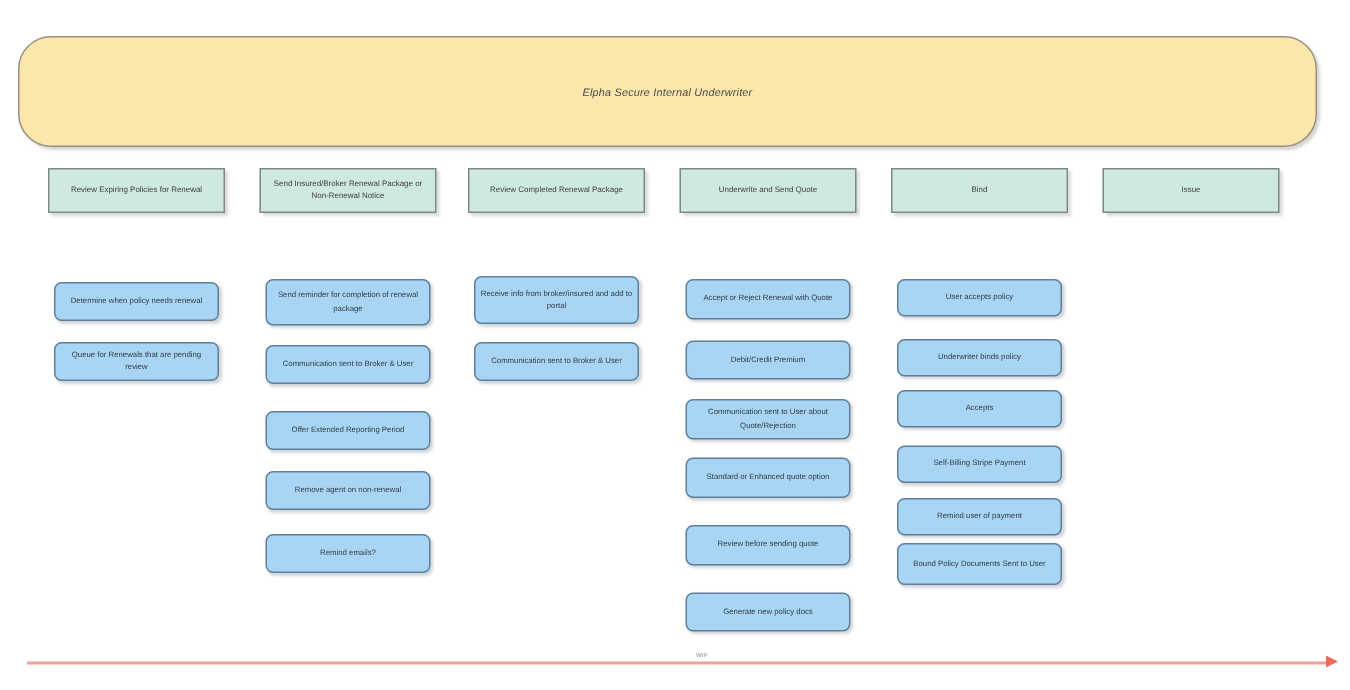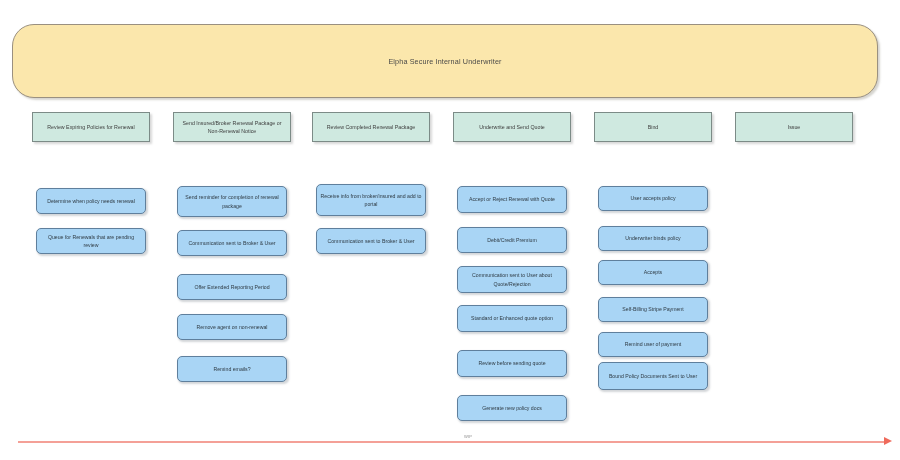--- a/index.html
+++ b/index.html
@@ -31,20 +31,21 @@
     box-shadow: 2px 2px 2px rgba(120,115,100,0.30);
     display: flex;
     align-items: center;
     justify-content: center;
   }
   .banner-title {
     font-size: 7.2px;
     color: #4a4a48;
     letter-spacing: 0.15px;
     white-space: nowrap;
+    font-style: italic;
   }
 
   
   .column {
     position: absolute;
     top: 112px;
     width: 118px;
   }
   .col-header {
     width: 118px;

